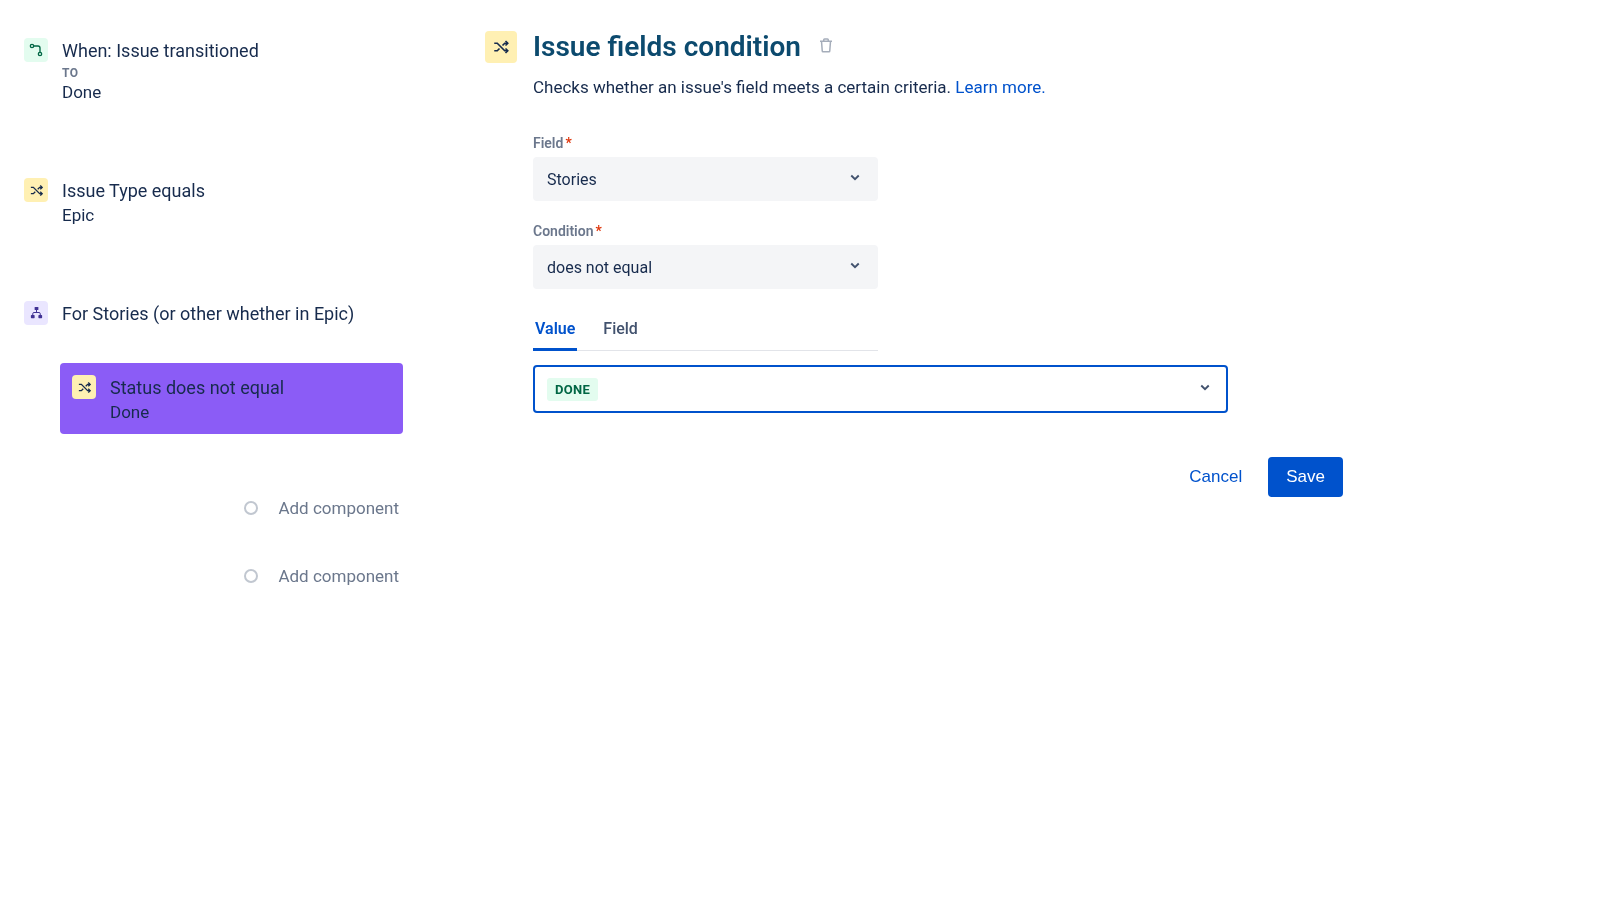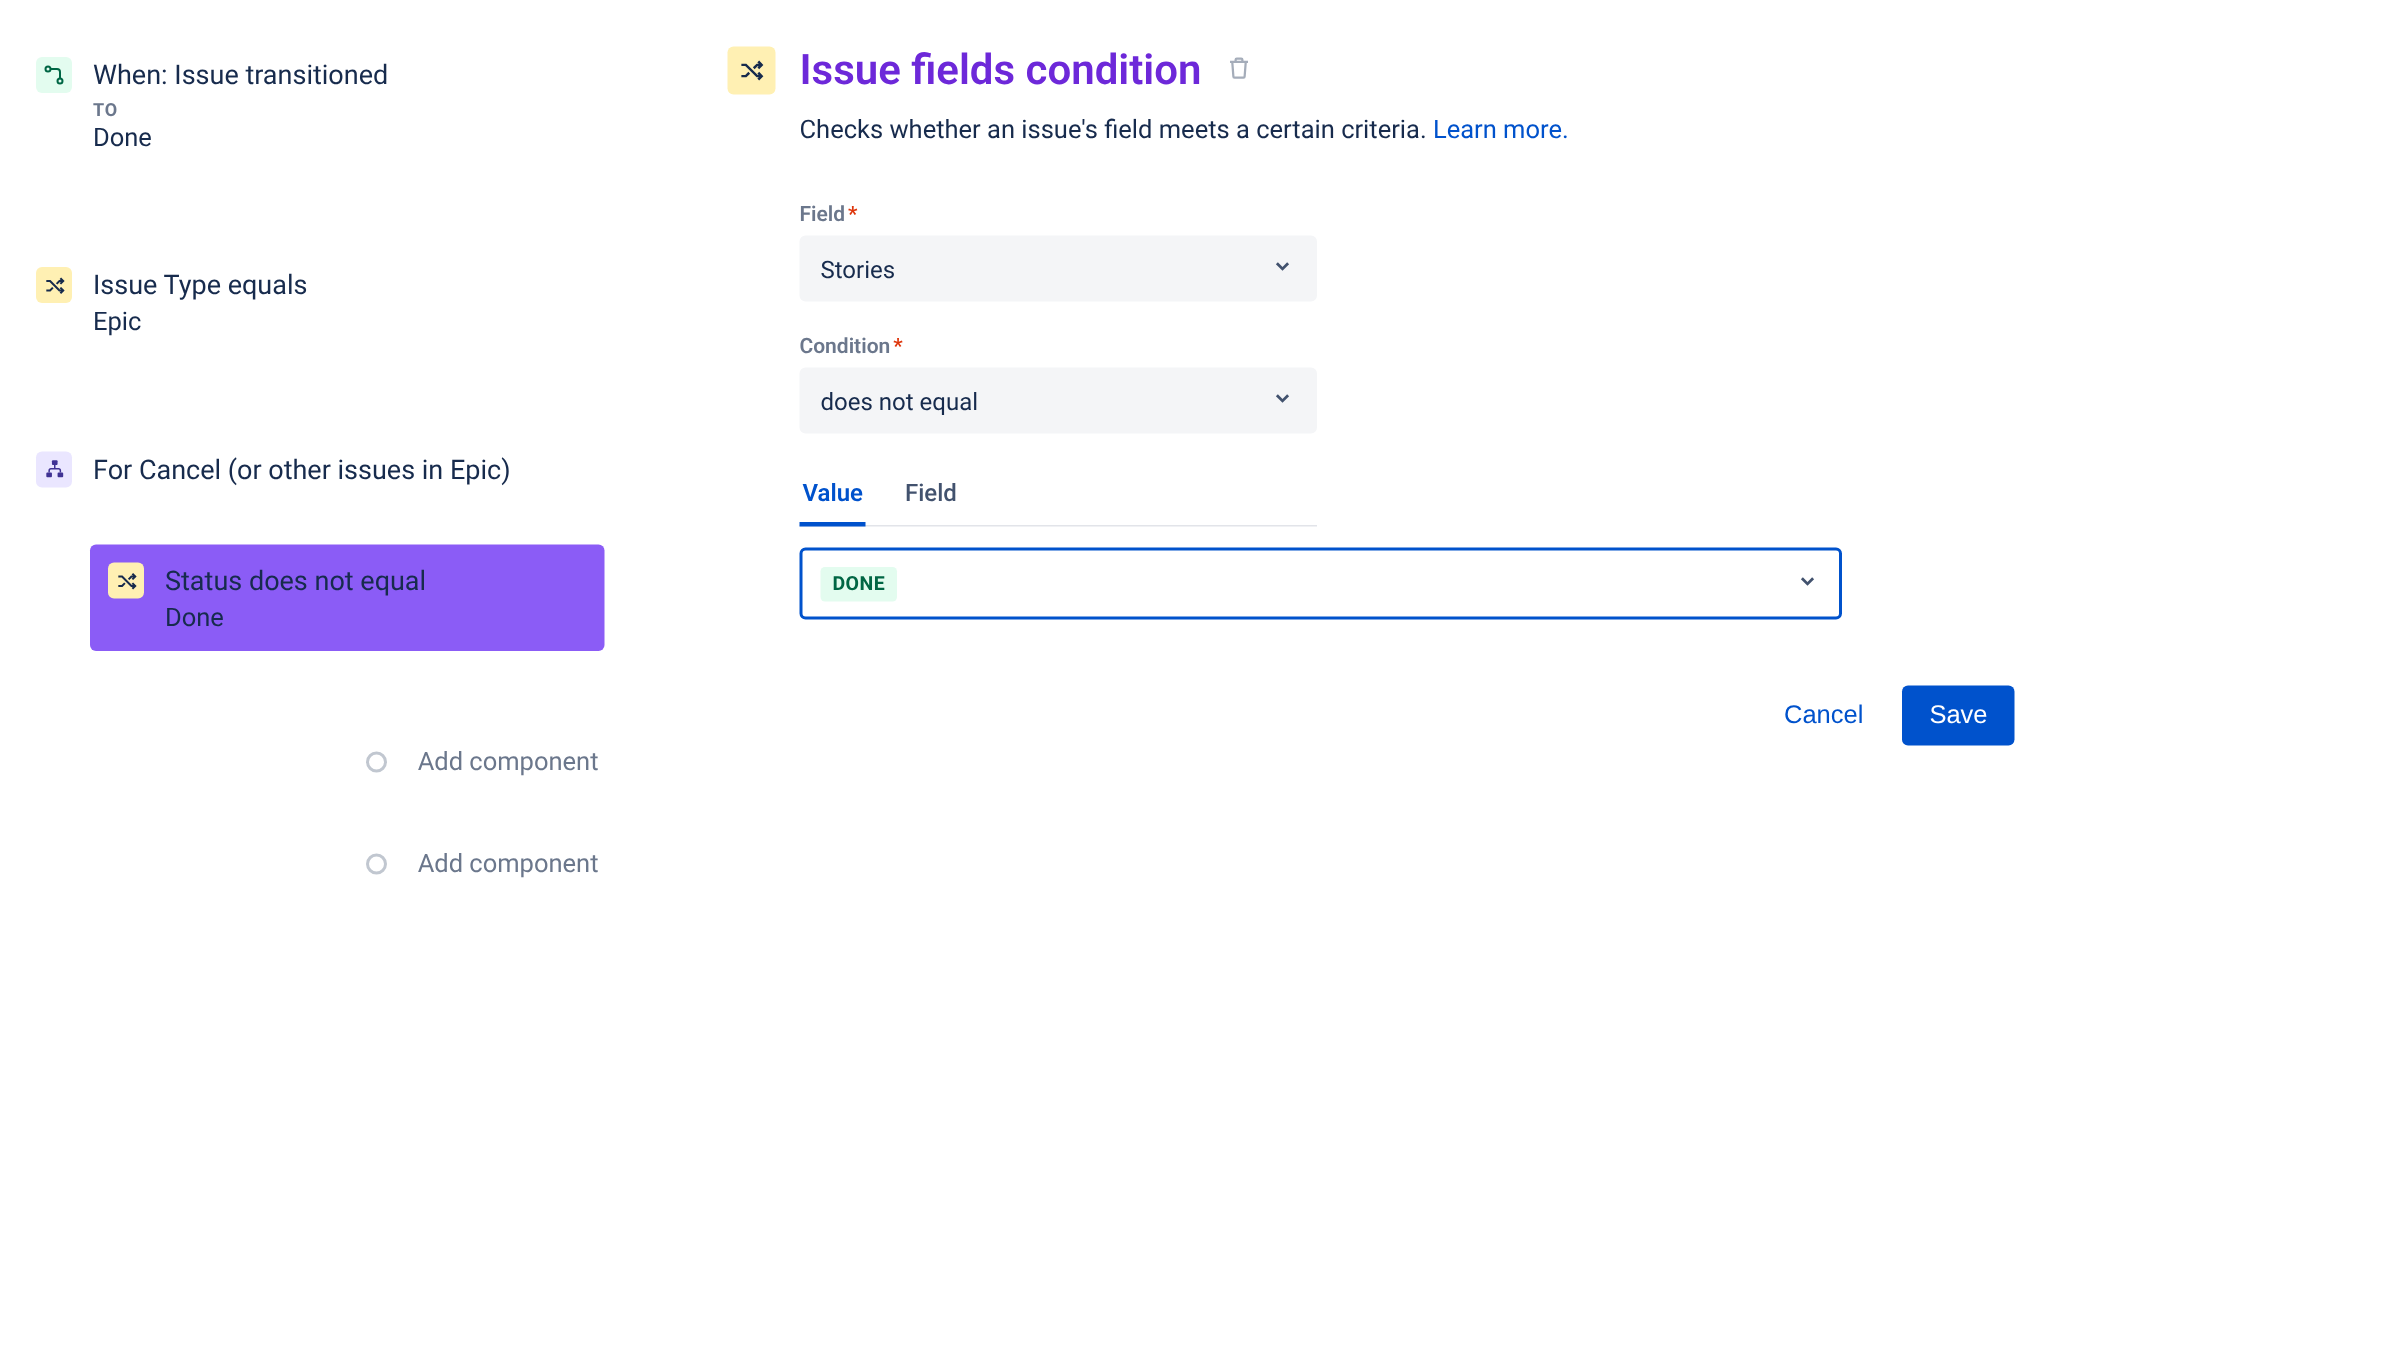--- a/index.html
+++ b/index.html
@@ -110,21 +110,21 @@
     height: 32px;
     background: #FFF0B3;
     border-radius: 4px;
     display: flex;
     align-items: center;
     justify-content: center;
   }
   .page-title {
     font-size: 28px;
     font-weight: 600;
-    color: #6d28d9;
+    color: #0c4a6e;
   }
   .trash-icon { color: #A5ADBA; }
   .desc {
     font-size: 17px;
     color: #172B4D;
     margin-left: 0;
     margin-bottom: 38px;
   }
   .desc a { color: #0052CC; text-decoration: none; }
   .form-section { margin-left: 0; }
@@ -262,21 +262,21 @@
     <div class="node" style="margin-bottom:30px;">
       <div class="node-icon icon-purple">
         <svg width="15" height="15" viewBox="0 0 24 24" fill="currentColor">
             <rect x="9" y="3" width="6" height="5" rx="1"></rect>
             <rect x="3" y="16" width="6" height="5" rx="1"></rect>
             <rect x="15" y="16" width="6" height="5" rx="1"></rect>
             <path d="M12 8v4M6 16v-2a2 2 0 0 1 2-2h8a2 2 0 0 1 2 2v2" fill="none" stroke="currentColor" stroke-width="1.6"></path>
           </svg>
       </div>
       <div class="node-body">
-        <div class="node-title">For Cancel (or other issues in Epic)</div>
+        <div class="node-title">For Stories (or other whether in Epic)</div>
       </div>
     </div>
 
     <div class="branch">
       <div class="node node-selected" style="margin-bottom:0;">
         <div class="node-icon icon-yellow">
           <svg width="15" height="15" viewBox="0 0 24 24" fill="none" stroke="currentColor" stroke-width="2.2">
               <path d="M3 7h4l10 10h4"></path>
               <path d="M18 4l3 3-3 3"></path>
               <path d="M3 17h4l3-3"></path>

